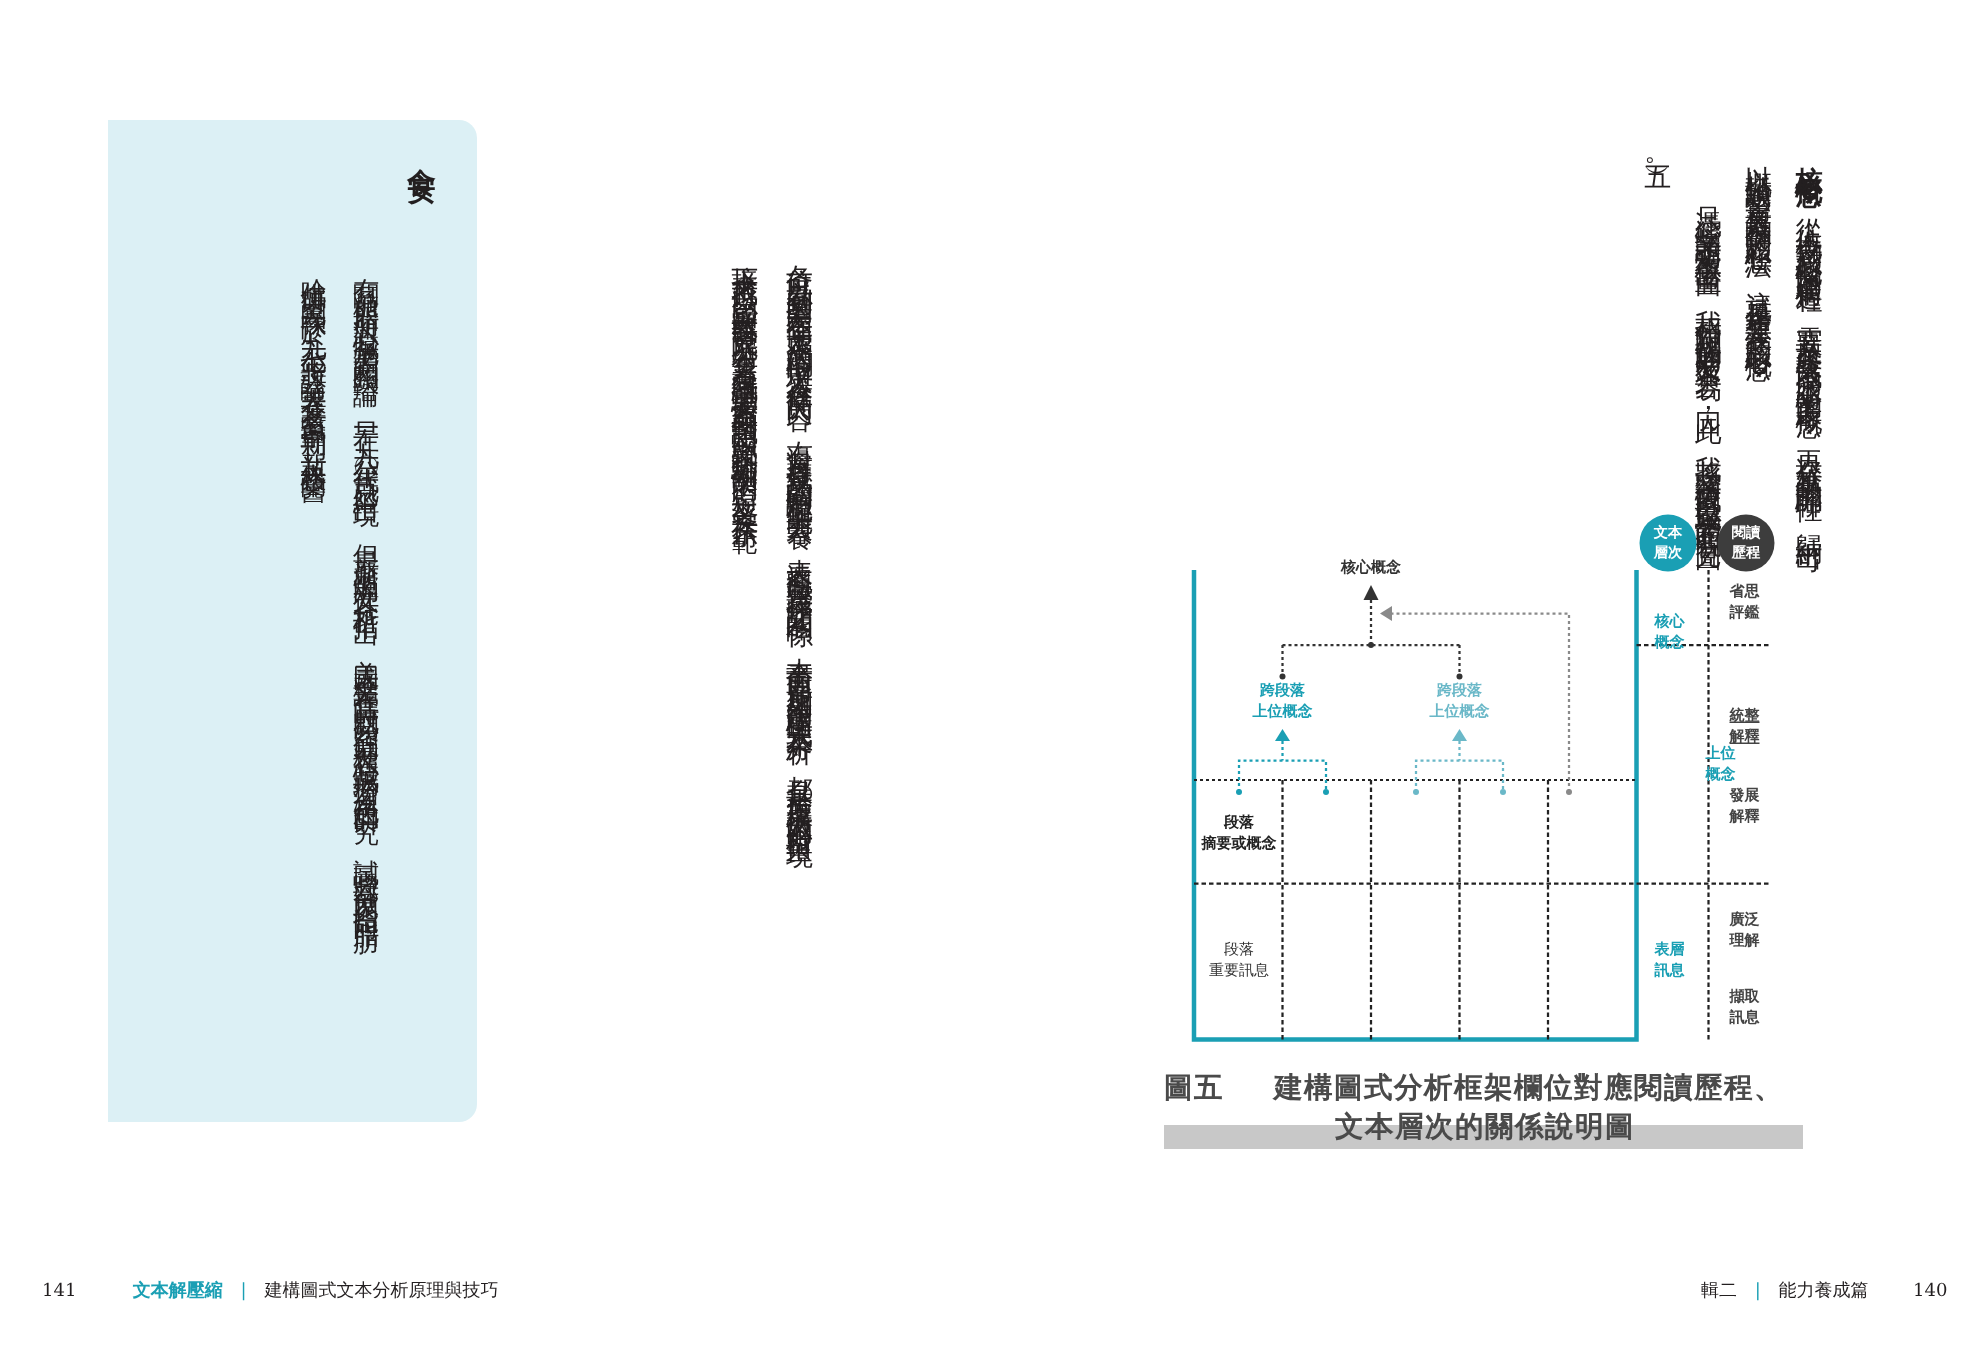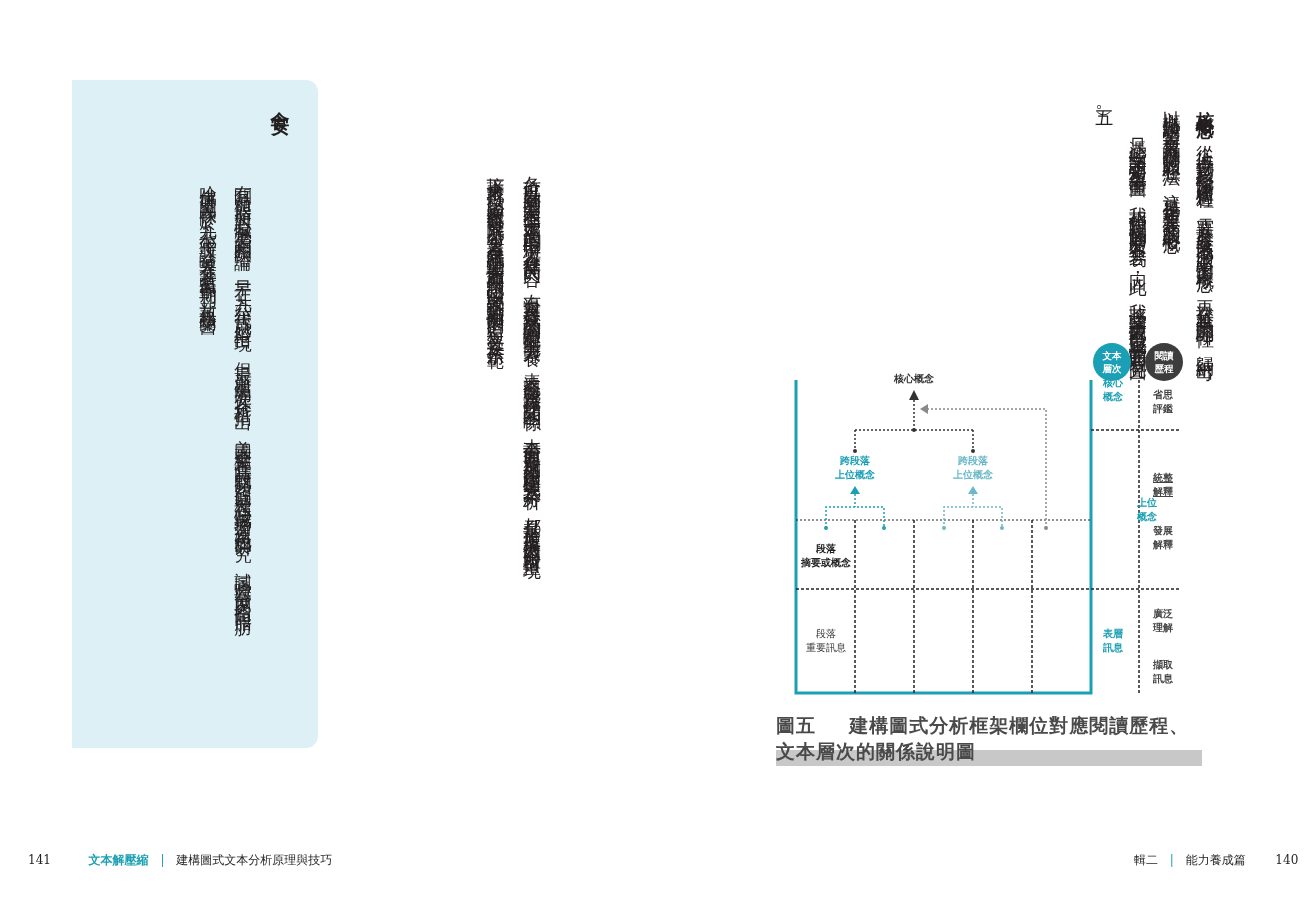--- a/index.html
+++ b/index.html
@@ -28,21 +28,21 @@
   #diagram { left:780px; top:340px; width:420px; height:360px; }
   .teal { color:#1a9fb4; }
   .lbl { position:absolute; font-family:"DejaVu Sans", sans-serif; font-weight:bold; font-size:10px; text-align:center; line-height:14px; }
   .circle { position:absolute; width:38px; height:38px; border-radius:50%; color:#fff; font-size:9.5px; font-weight:bold;
             font-family:"DejaVu Sans", sans-serif; text-align:center; line-height:13px; display:flex; align-items:center; justify-content:center; }
 
   
   #caption { left:776px; top:712px; width:428px; font-family:"DejaVu Sans", sans-serif; font-weight:bold; font-size:19px; color:#4a4a4a; line-height:26px; }
   #caption-bar { position:absolute; left:0; top:38px; width:426px; height:16px; background:#c8c8c8; }
   #caption-line1 { position:relative; white-space:nowrap; letter-spacing:1px; }
-  #caption-line2 { position:relative; text-align:left; letter-spacing:1px; }
+  #caption-line2 { position:relative; text-align:center; letter-spacing:1px; }
 
   
   .footer { top:852px; font-size:12px; font-family:"DejaVu Serif", serif; white-space:nowrap; }
   .footer .sep { color:#1a9fb4; margin:0 8px; }
   .footer .brand { color:#1a9fb4; font-family:"DejaVu Sans", sans-serif; font-weight:bold; }
 </style>
 </head>
 <body>
 
 <div id="sidebar" class="abs">
@@ -138,21 +138,21 @@
         <div>層次</div>
       </div>
   </div>
   <div class="circle" style="left:365px;top:3px;background:#3d3d3d;">
     <div>
         <div>閱讀</div>
         <div>歷程</div>
       </div>
   </div>
 
-  <div class="lbl teal" style="left:316px;top:36px;width:34px;">
+  <div class="lbl teal" style="left:316px;top:68px;width:34px;">
     <div>核心</div>
       <div>概念</div>
   </div>
   <div class="lbl teal" style="left:316px;top:156px;width:34px;margin-left:34px;">
     <div>上位</div>
       <div>概念</div>
   </div>
   <div class="lbl teal" style="left:316px;top:287px;width:34px;">
     <div>表層</div>
       <div>訊息</div>

